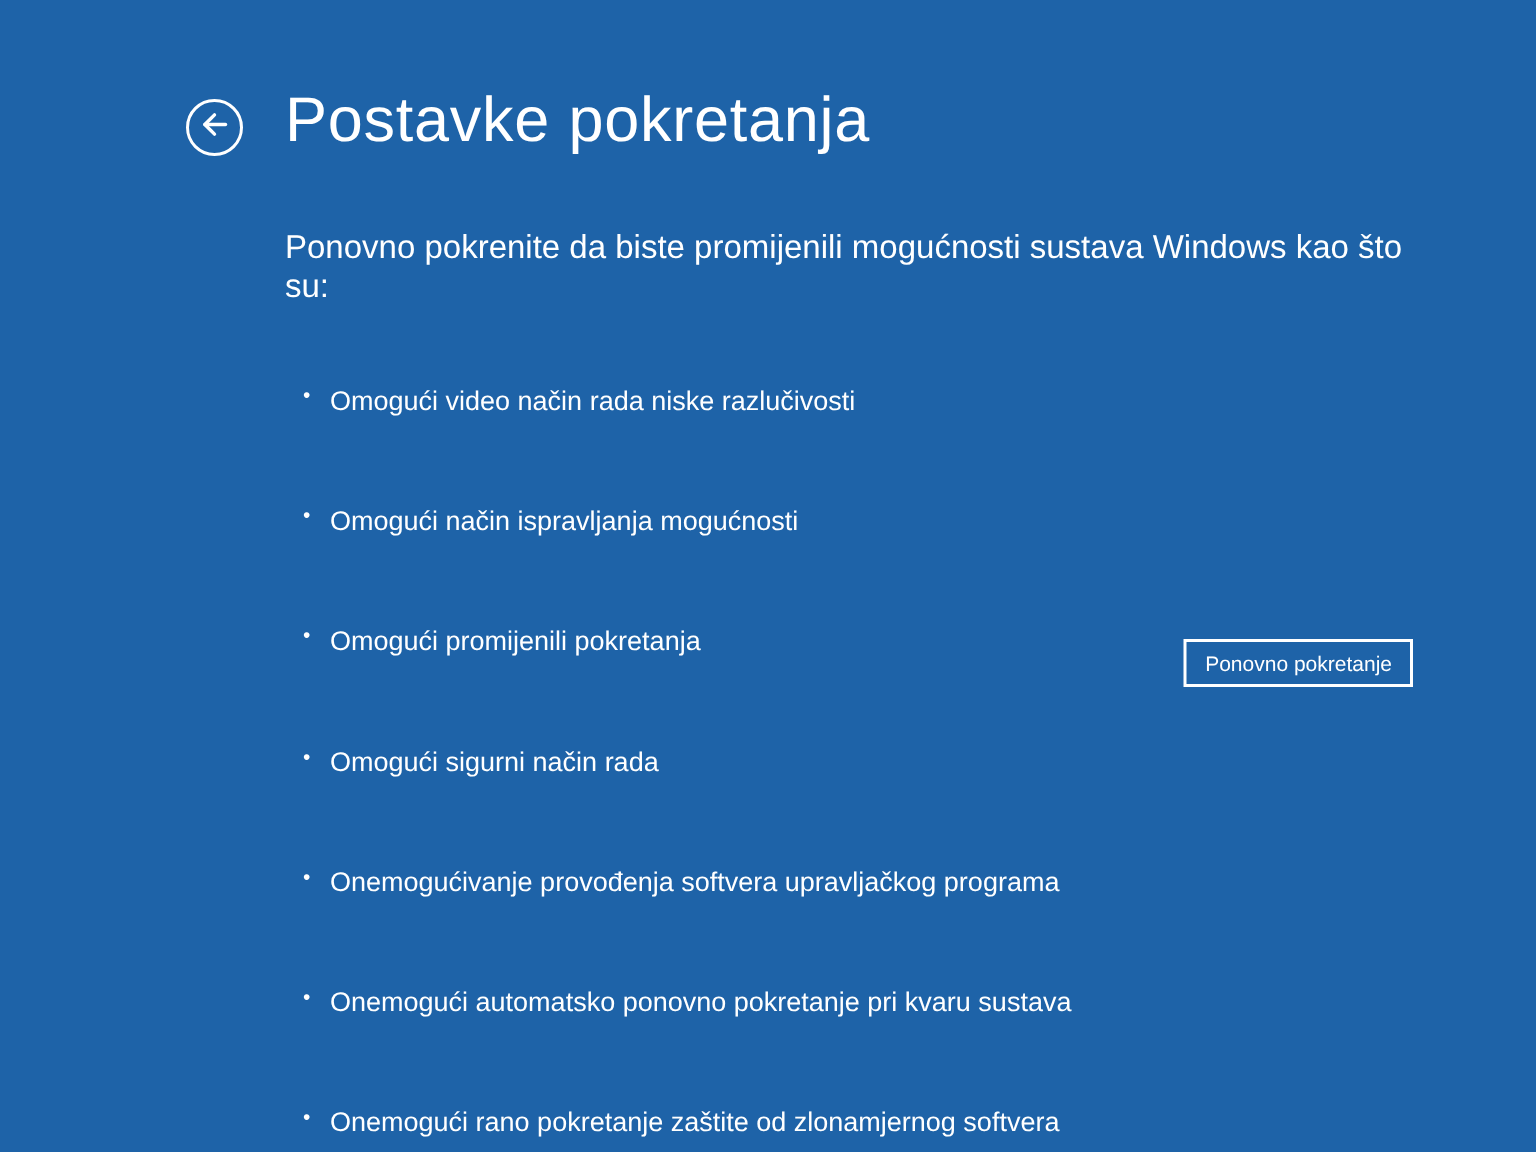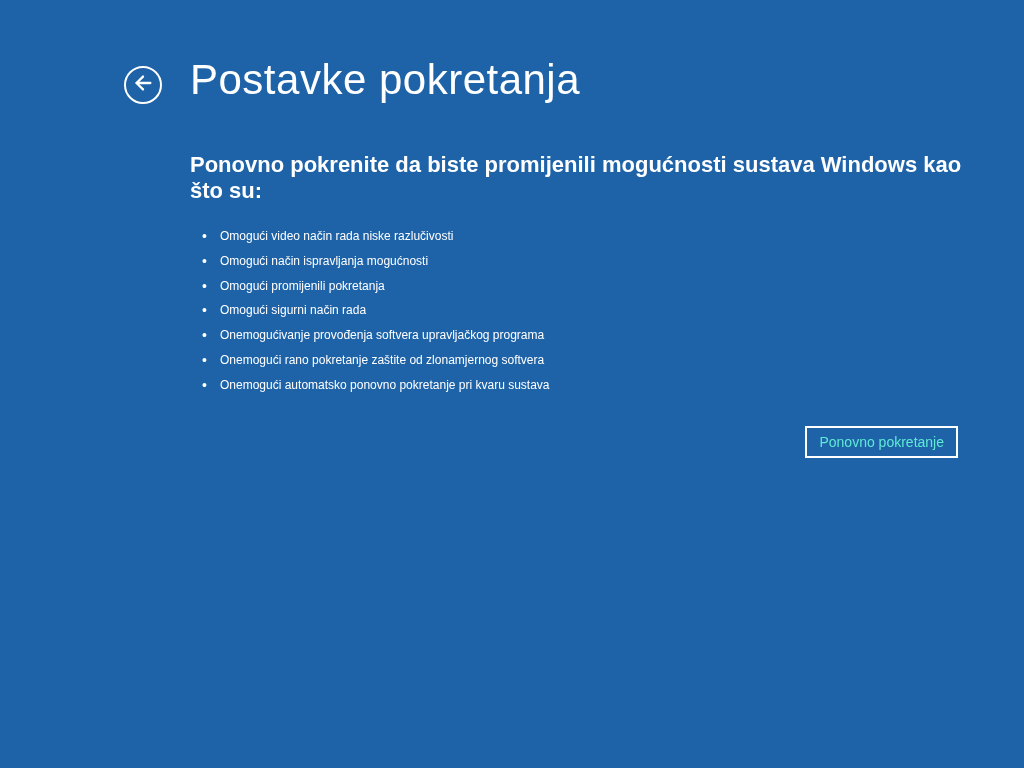--- a/index.html
+++ b/index.html
@@ -35,65 +35,65 @@
     
     .back-button svg {
       width: 22px;
       height: 22px;
     }
     
     .content {
       position: absolute;
       top: 56px;
       left: 190px;
-      right: 40px;
+      right: 56px;
     }
     
     .page-title {
       font-size: 42px;
       font-weight: 300;
       letter-spacing: 0.5px;
       margin-bottom: 48px;
     }
     
     .subtitle {
       font-size: 22px;
-      font-weight: 700;
-      margin-bottom: 20px;
+      font-weight: 400;
     }
     
     .options-list {
       list-style: none;
       padding-left: 8px;
     }
     
     .options-list li {
-      font-size: 12px;
+      font-size: 18px;
       font-weight: 400;
       line-height: 1.4;
       padding: 4px 0 4px 22px;
       position: relative;
+      margin-top: 47px;
     }
     
     .options-list li::before {
       content: "•";
       position: absolute;
       left: 4px;
       top: 3px;
       font-size: 14px;
     }
     
     .restart-button {
       position: absolute;
       top: 370px;
       right: 26px;
       padding: 6px 12px;
       border: 2px solid #ffffff;
       background: transparent;
-      color: #5eead4;
+      color: #ffffff;
       font-size: 14px;
       font-family: inherit;
       cursor: pointer;
       min-width: 140px;
       text-align: center;
     }
   </style>
 </head>
 <body>
 
@@ -110,18 +110,18 @@
   <h1 class="page-title">Postavke pokretanja</h1>
 
   <div class="subtitle">Ponovno pokrenite da biste promijenili mogućnosti sustava Windows kao što su:</div>
 
   <ul class="options-list">
     <li>Omogući video način rada niske razlučivosti</li>
     <li>Omogući način ispravljanja mogućnosti</li>
     <li>Omogući promijenili pokretanja</li>
     <li>Omogući sigurni način rada</li>
     <li>Onemogućivanje provođenja softvera upravljačkog programa</li>
+    <li>Onemogući automatsko ponovno pokretanje pri kvaru sustava</li>
     <li>Onemogući rano pokretanje zaštite od zlonamjernog softvera</li>
-    <li>Onemogući automatsko ponovno pokretanje pri kvaru sustava</li>
   </ul>
 
   <button class="restart-button">Ponovno pokretanje</button>
 </div>
 
 </body></html>

